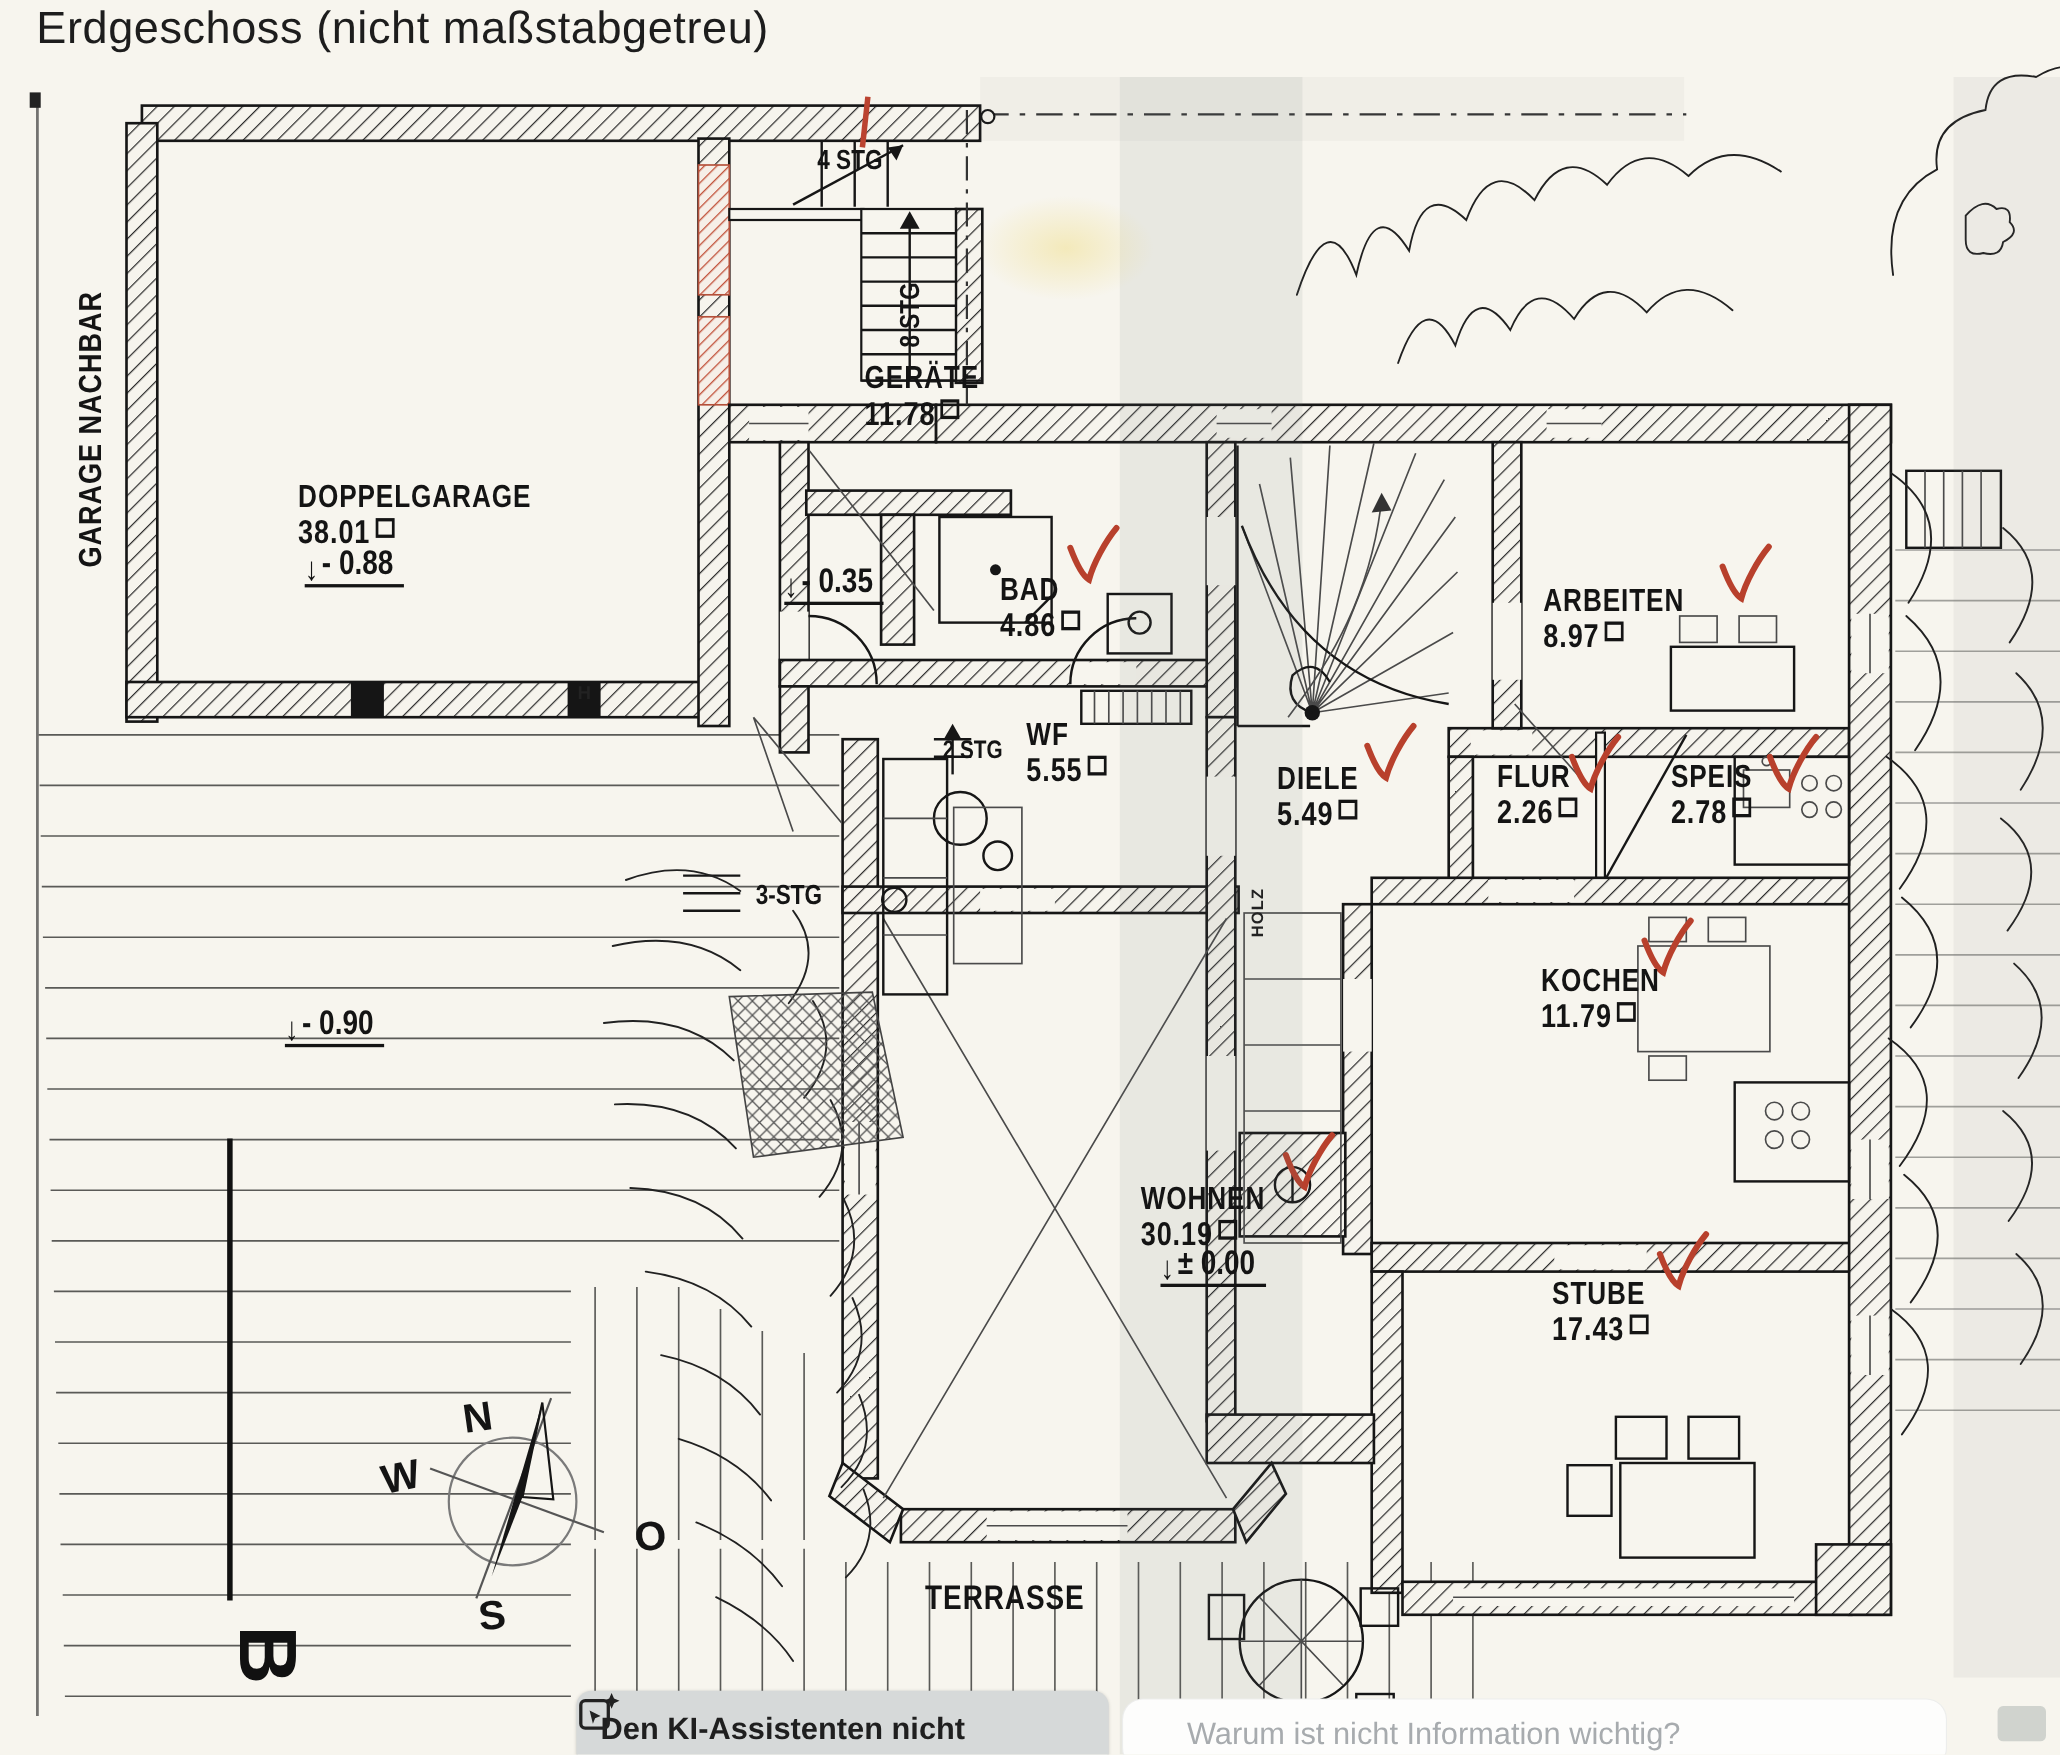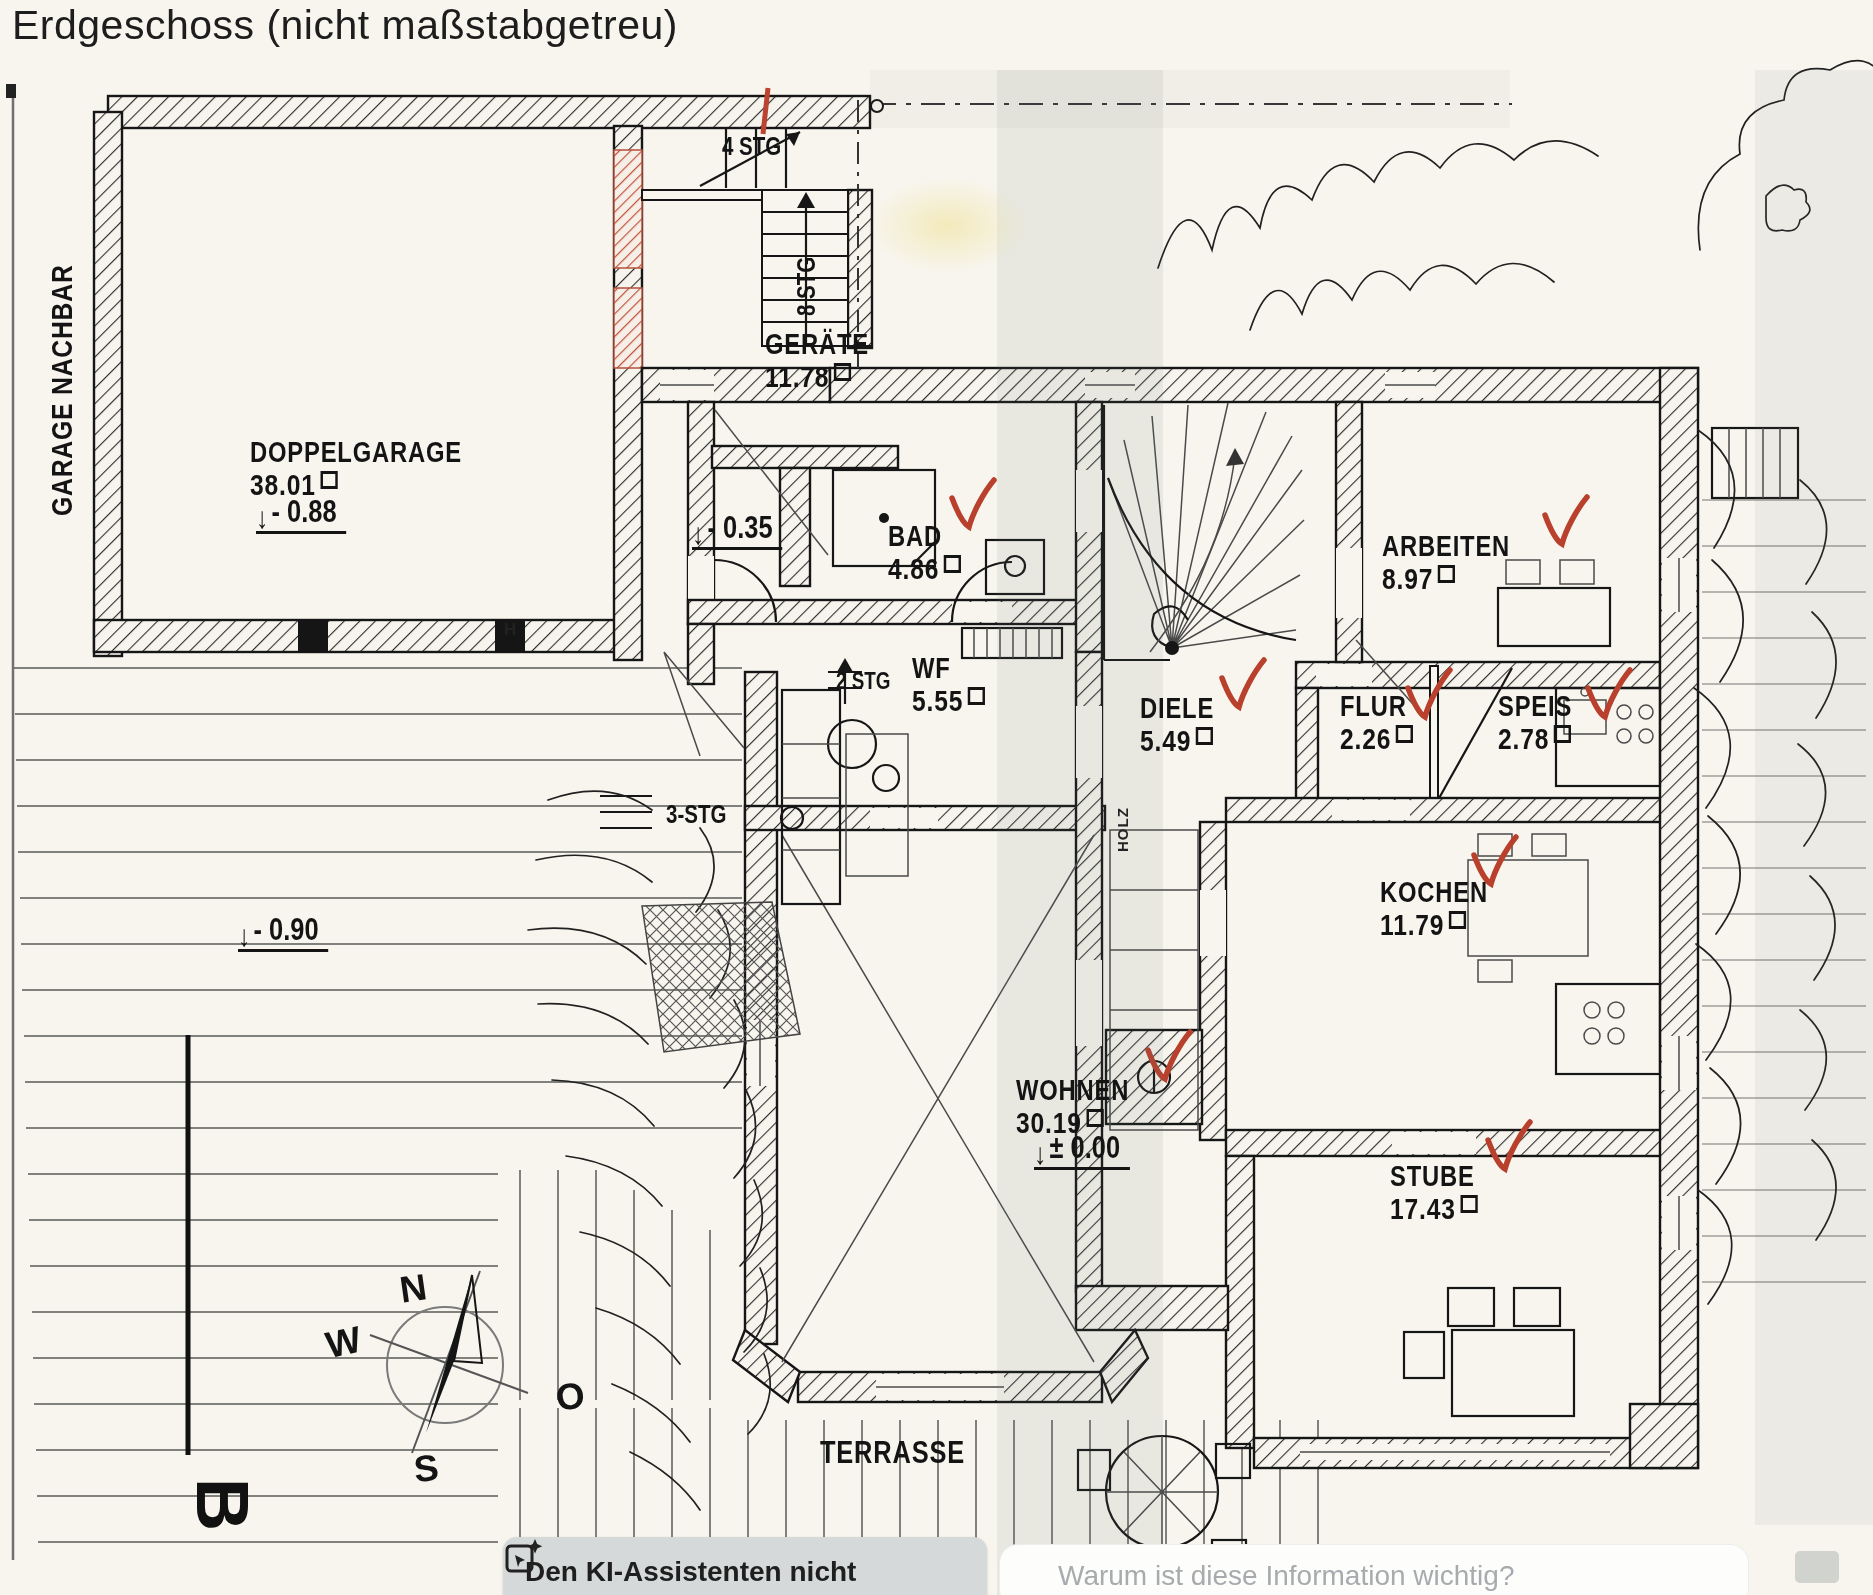--- a/index.html
+++ b/index.html
@@ -1,18 +1,18 @@
 <!DOCTYPE html>
 <html><head>
 <meta charset="utf-8">
 <style>
   html,body{margin:0;padding:0;background:#f7f5ee;}
   body{width:1873px;height:1595px;overflow:hidden;position:relative;
        font-family:"Liberation Sans",sans-serif;}
-  #page{position:absolute;inset:0;}
+  #page{position:absolute;inset:0;margin-left:21px;}
   svg{position:absolute;left:0;top:0;}
   .wall{fill:url(#h);stroke:#161616;stroke-width:2.4;}
   .thin{fill:#f7f5ee;stroke:#161616;stroke-width:2;}
   .ln{stroke:#161616;stroke-width:2.2;fill:none;}
   .lt{stroke:#4a4a4a;stroke-width:1.5;fill:none;}
   .pv{stroke:#5a5a57;stroke-width:1.5;fill:none;}
   .sk{stroke:#212121;stroke-width:1.7;fill:none;stroke-linecap:round;}
   .chk{stroke:#b8402c;stroke-width:5.5;fill:none;stroke-linecap:round;}
   .redln{stroke:#bb4330;stroke-width:5;fill:none;}
 
@@ -421,17 +421,17 @@
 
 <div class="ask">
   <svg width="40" height="40" viewBox="0 0 40 40">
     <rect x="4" y="9" width="25" height="25" rx="4" fill="none" stroke="#222" stroke-width="3"></rect>
     <path d="M32,2 l2.2,5 5,2.2 -5,2.2 -2.2,5 -2.2,-5 -5,-2.2 5,-2.2 z" fill="#222"></path>
     <path d="M12,18 l10,5 -5,2 -2,5 z" fill="#222"></path>
   </svg>
   <span>Den KI-Assistenten nicht</span>
 </div>
 <div class="q">
-  <span>Warum ist diese Information wichtig?</span>
+  <span>Warum ist nicht Information wichtig?</span>
 </div>
 <div class="thumb"></div>
 
 </div>
 
 </body></html>

